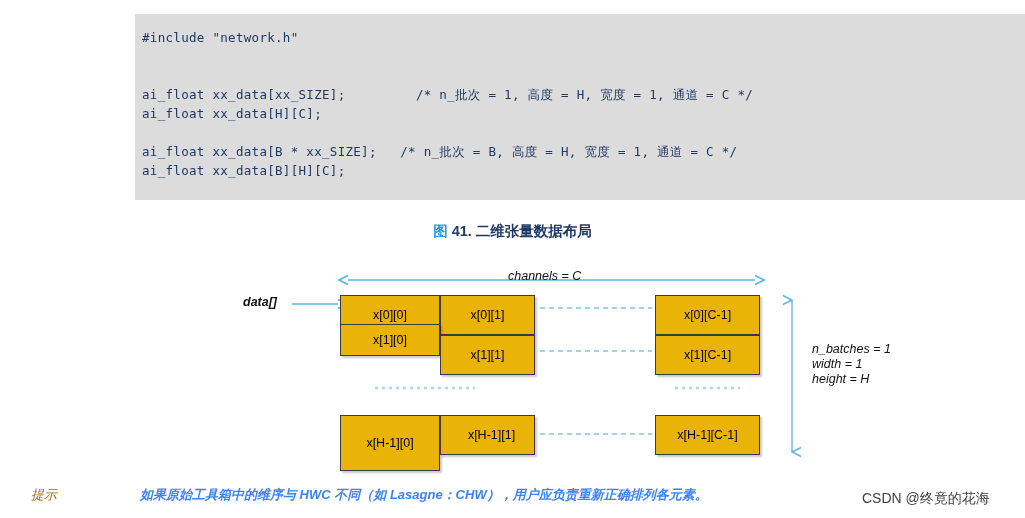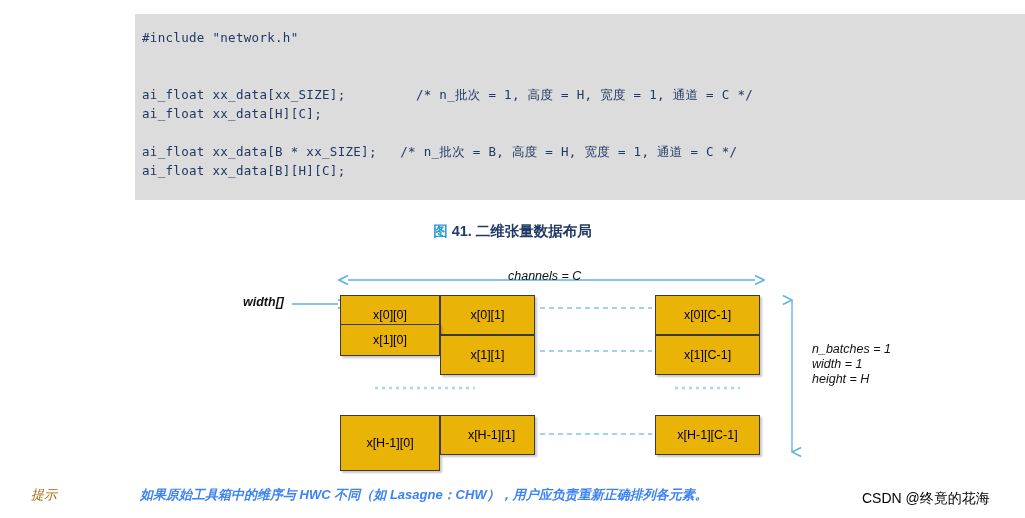--- a/index.html
+++ b/index.html
@@ -107,21 +107,21 @@
     font-weight: bold;
     font-size: 13px;
     color: #3b82f6;
     white-space: pre;
   }
   #watermark {
     position: absolute;
     left: 862px;
     top: 490px;
     font-size: 14px;
-    color: #000000;
+    color: #404040;
     white-space: pre;
     pointer-events: none;
   }
 </style>
 </head>
 <body>
 
 <div id="code-block">
   <div class="code-line">#include "network.h"</div>
   <div class="code-spacer"></div>
@@ -162,21 +162,21 @@
     <line x1="540" y1="56" x2="652" y2="56" stroke="#7fc4e8" stroke-width="1.6" stroke-dasharray="5,4"></line>
     <line x1="540" y1="99" x2="652" y2="99" stroke="#7fc4e8" stroke-width="1.6" stroke-dasharray="5,4"></line>
     <line x1="540" y1="182" x2="652" y2="182" stroke="#7fc4e8" stroke-width="1.6" stroke-dasharray="5,4"></line>
 
     <line x1="375" y1="136" x2="475" y2="136" stroke="#a9d7ef" stroke-width="2.4" stroke-dasharray="3,4"></line>
     <line x1="675" y1="136" x2="740" y2="136" stroke="#a9d7ef" stroke-width="2.4" stroke-dasharray="3,4"></line>
   </svg>
 
   <div class="dg-label" style="left:508px; top:5px;margin-top:12px;">channels = C</div>
 
-  <div class="dg-label" style="left:243px; top:43px; font-weight:bold;">width[]</div>
+  <div class="dg-label" style="left:243px; top:43px; font-weight:bold;">data[]</div>
 
   <div class="cell" style="left:340px; top:43px; width:100px; height:40px;">x[0][0]</div>
   <div class="cell mid" style="left:440px; top:43px; width:95px; height:40px;">x[0][1]</div>
   <div class="cell" style="left:655px; top:43px; width:105px; height:40px;">x[0][C-1]</div>
 
   <div class="cell" style="left:340px; top:72px; width:100px; height:32px; border-top:0.75px solid #3b3b3b;">x[1][0]</div>
   <div class="cell mid" style="left:440px; top:83px; width:95px; height:40px; border-top:0.75px solid #3b3b3b;">x[1][1]</div>
   <div class="cell" style="left:655px; top:83px; width:105px; height:40px; border-top:0.75px solid #3b3b3b;">x[1][C-1]</div>
 
   <div class="cell" style="left:340px; top:163px; width:100px; height:56px;text-align:right;">x[H-1][0]</div>

